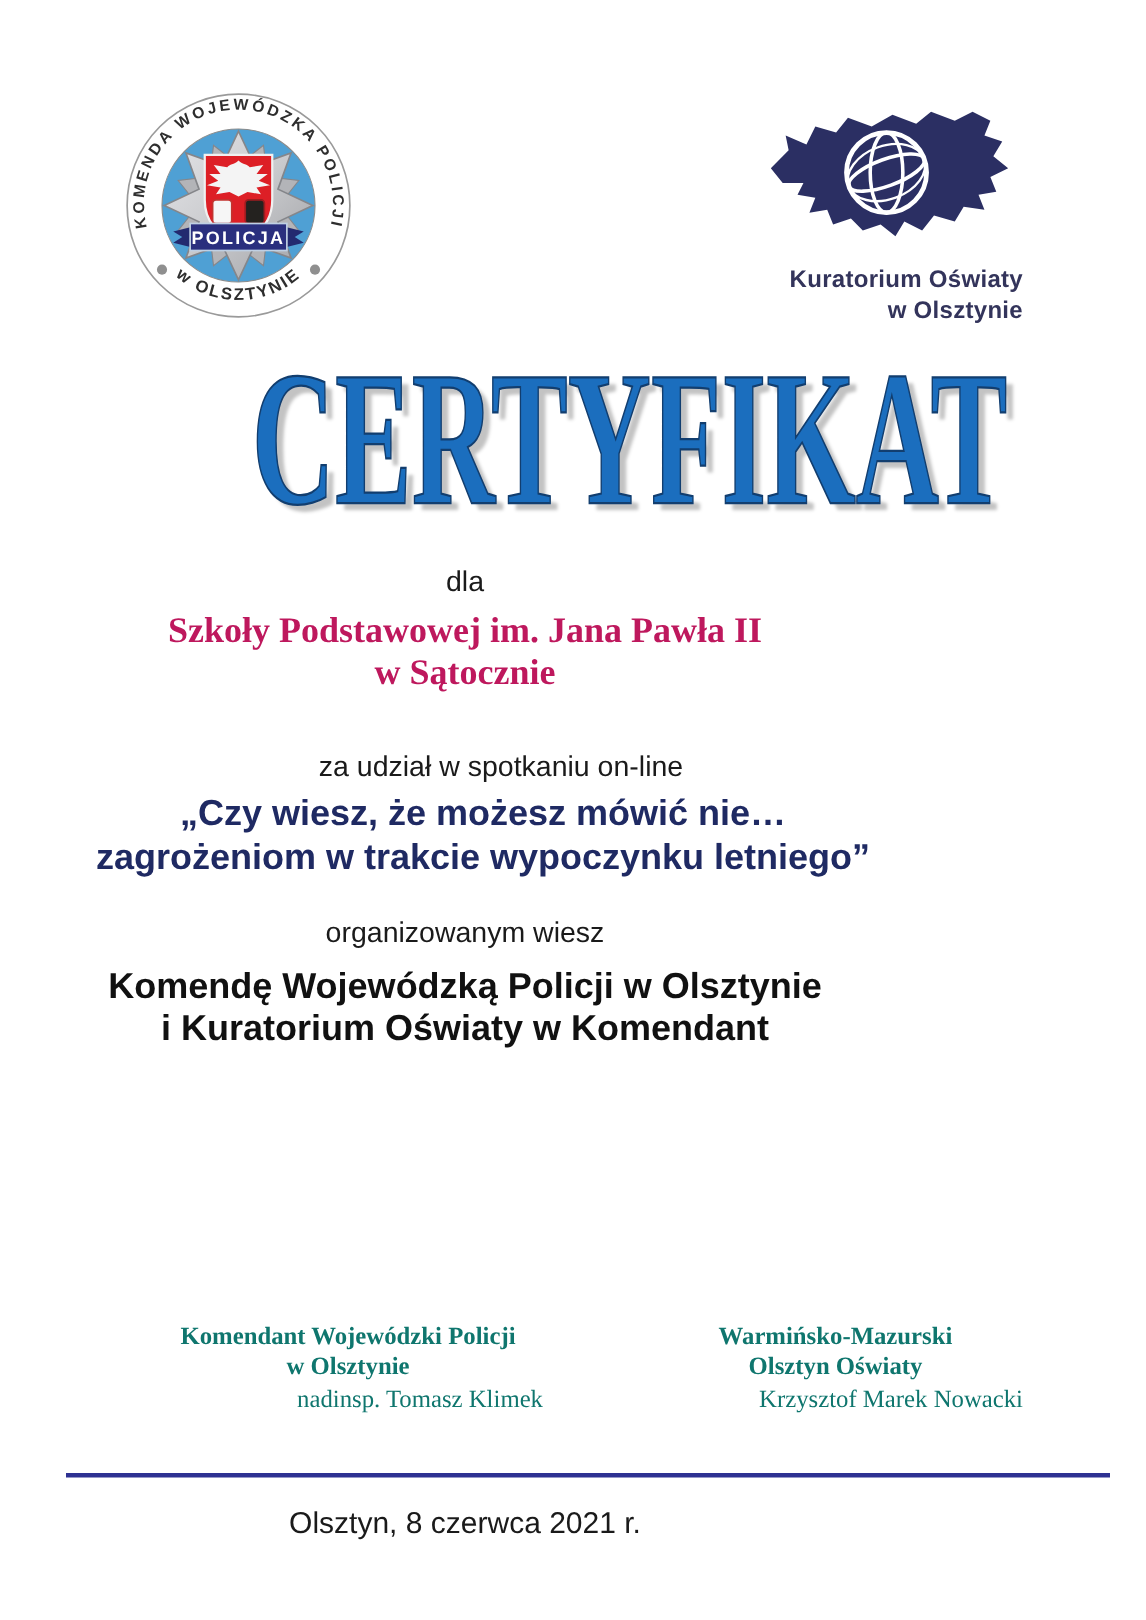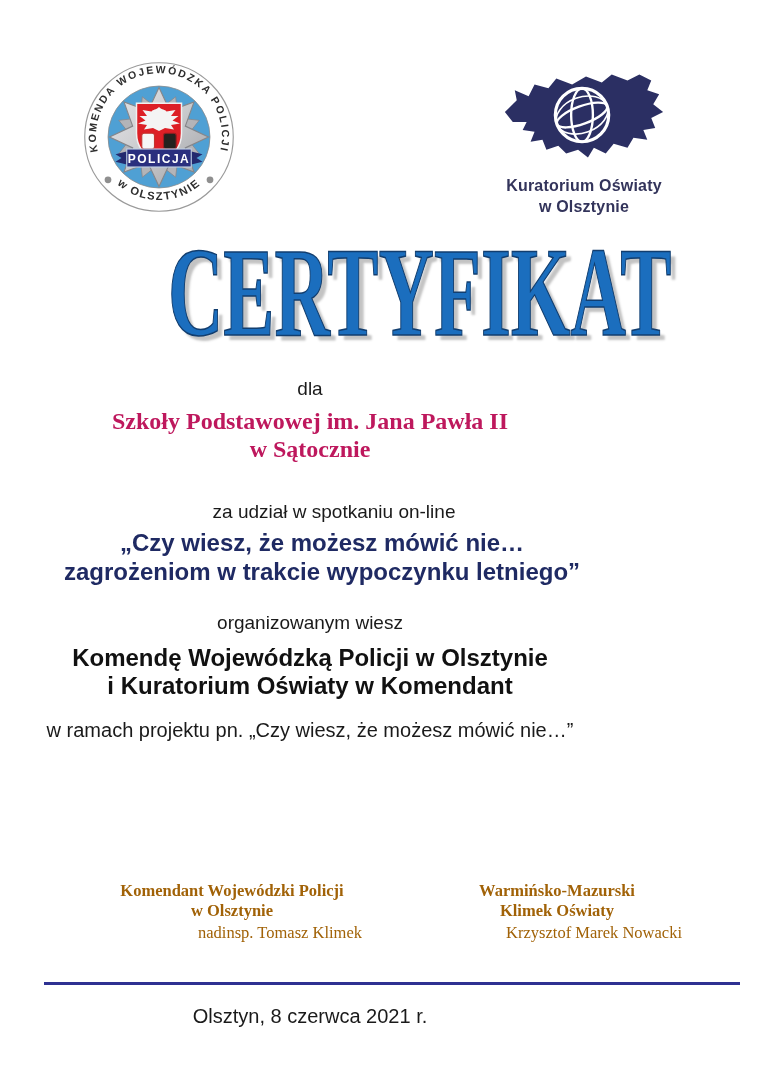--- a/index.html
+++ b/index.html
@@ -3,21 +3,21 @@
 <meta charset="utf-8">
 <style>
   html,body{margin:0;padding:0;background:#ffffff;}
   .page{
     position:relative;width:764px;height:1080px;margin:0 auto;background:#ffffff;
     font-family:"Liberation Sans",sans-serif;color:#1a1a1a;overflow:hidden;
   }
   .centered{position:absolute;left:0;width:620px;text-align:center;}
   
   .police-logo{position:absolute;left:84px;top:62px;width:150px;height:150px;}
-  .kuratorium{position:absolute;left:486px;top:70px;width:196px;text-align:center;}
+  .kuratorium{position:absolute;left:486px;top:70px;width:196px;text-align:right;}
   .kuratorium svg{width:178px;height:100px;}
   .kuratorium-caption{
     margin-top:2px;font-size:16px;font-weight:bold;line-height:1.3;color:#33345b;letter-spacing:.2px;
   }
   
   .cert-title{top:228px;line-height:1;}
   .cert-title span{
     display:inline-block;transform:scaleX(.60);transform-origin:50% 50%;
     font-family:"Liberation Serif",serif;font-weight:bold;font-size:128px;
     color:#1b6ebe;-webkit-text-stroke:1.5px #123e6f;
@@ -33,21 +33,21 @@
     top:529px;font-weight:bold;font-size:24px;color:#1f2a63;line-height:1.2;padding-left:12px;
   }
   .organizers{
     top:644px;font-weight:bold;font-size:24px;color:#111111;line-height:1.18;
   }
   .project-line{top:719px;font-size:20px;color:#1a1a1a;}
   .pos-dla{top:378px;}
   .pos-udzial{top:501px;padding-left:24px;}
   .pos-org{top:612px;}
   
-  .sig-col{position:absolute;text-align:center;font-family:"Liberation Serif",serif;color:#a16207;}
+  .sig-col{position:absolute;text-align:center;font-family:"Liberation Serif",serif;color:#0f766e;}
   .sig-left{left:102px;top:881px;width:260px;}
   .sig-right{left:432px;top:881px;width:250px;}
   .sig-title{font-weight:bold;font-size:16.5px;line-height:1.24;}
   .sig-name{font-size:16.5px;line-height:1.24;margin-top:1px;text-align:right;}
   
   .rule{position:absolute;left:44px;top:982px;width:696px;height:3px;background:#2e3192;}
   .date-line{top:1005px;font-size:20px;color:#1a1a1a;}
 </style>
 </head>
 <body>
@@ -136,29 +136,28 @@
     <div>„Czy wiesz, że możesz mówić nie…</div>
     <div>zagrożeniom w trakcie wypoczynku letniego”</div>
   </div>
 
   <div class="centered intro-line pos-org">organizowanym wiesz</div>
   <div class="centered organizers">
     <div>Komendę Wojewódzką Policji w Olsztynie</div>
     <div>i Kuratorium Oświaty w Komendant</div>
   </div>
 
-  <div class="centered project-line">w ramach projektu pn. „Czy wiesz, że możesz mówić nie…”</div>
 
   <div class="sig-col sig-left">
     <div class="sig-title">Komendant Wojewódzki Policji</div>
     <div class="sig-title">w Olsztynie</div>
     <div class="sig-name">nadinsp. Tomasz Klimek</div>
   </div>
   <div class="sig-col sig-right">
     <div class="sig-title">Warmińsko-Mazurski</div>
-    <div class="sig-title">Klimek Oświaty</div>
+    <div class="sig-title">Olsztyn Oświaty</div>
     <div class="sig-name">Krzysztof Marek Nowacki</div>
   </div>
 
   <div class="rule"></div>
   <div class="centered date-line">Olsztyn, 8 czerwca 2021 r.</div>
 
 </div>
 
 </body></html>

